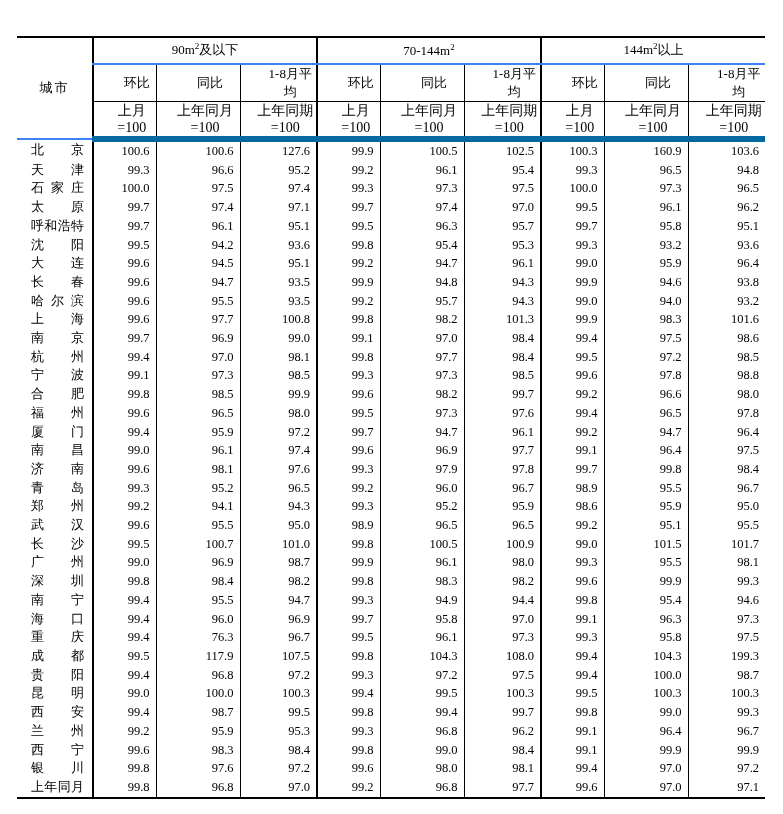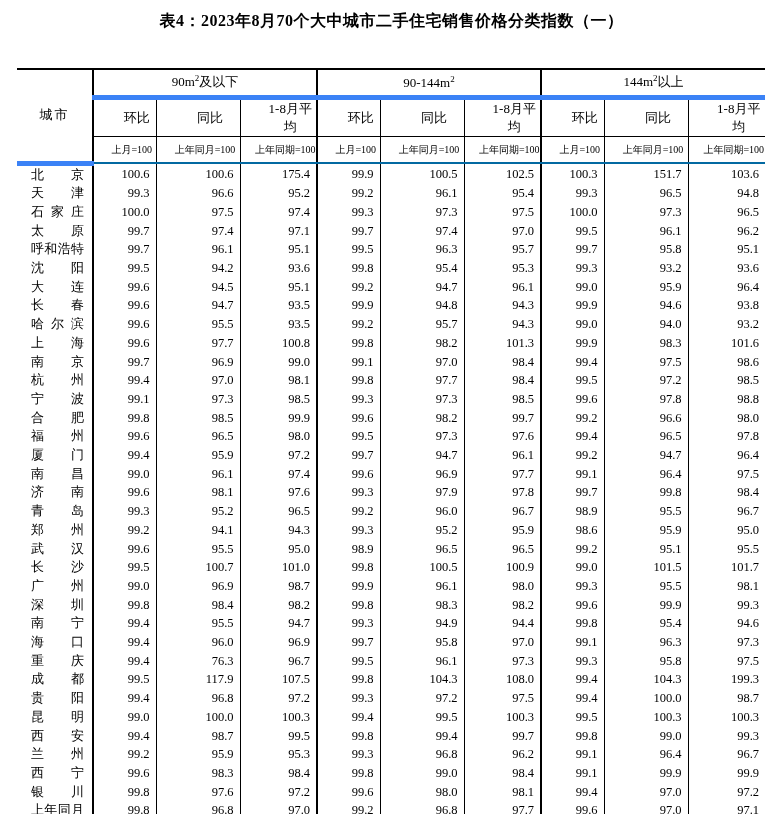--- a/index.html
+++ b/index.html
@@ -37,23 +37,23 @@
   
   th.bl1, td.bl1 { border-left: 1px solid #000; }
   th.bl2, td.bl2 { border-left: 2px solid #000; }
 
   thead th {
     font-weight: normal;
     text-align: center;
     padding: 0;
     vertical-align: middle;
   }
-  tr.group-row th { height: 25px; font-size: 13px; border-bottom: 5px solid #3b82f6; }
+  tr.group-row th { height: 25px; font-size: 13px; border-bottom: 2px solid #3b82f6; }
   tr.metric-row th { height: 23px; font-size: 13px; border-bottom: 1px solid #000; padding-left: 24px; }
-  tr.base-row th { height: 25px; font-size: 10px; border-bottom: 2px solid #0369a1; padding-left: 14px; }
+  tr.base-row th { height: 25px; font-size: 14px; border-bottom: 6px solid #0369a1; padding-left: 14px; }
   th.city-h {
     font-size: 13.5px;
     letter-spacing: 2px;
     border-bottom: 2px solid #000;
   }
   sup.sq { font-size: 9px; }
 
   tbody td {
     height: 18.7px;
     line-height: 18.7px;
@@ -72,40 +72,39 @@
     font-size: 13px;
     text-align: justify;
     text-align-last: justify;
     line-height: 18.7px;
   }
 </style>
 </head>
 <body>
 
 <div class="page">
-  <h1 class="title">表4：2023年8月70个大中城市二手住宅销售价格分类指数（一）</h1>
 
   <table class="idx">
     <colgroup>
       <col style="width:76px">
       <col style="width:63px">
         <col style="width:84px">
         <col style="width:77px">
       <col style="width:63px">
         <col style="width:84px">
         <col style="width:77px">
       <col style="width:63px">
         <col style="width:84px">
         <col style="width:77px">
     </colgroup>
     <thead>
       <tr class="group-row">
         <th rowspan="3" class="city-h">城市</th>
         <th colspan="3" class="bl2"><span>90m</span><sup class="sq">2</sup><span>及以下</span></th>
-        <th colspan="3" class="bl2"><span>90-144m</span><sup class="sq">2</sup><span></span></th>
+        <th colspan="3" class="bl2"><span>70-144m</span><sup class="sq">2</sup><span></span></th>
         <th colspan="3" class="bl2"><span>144m</span><sup class="sq">2</sup><span>以上</span></th>
       </tr>
       <tr class="metric-row">
         <th class="bl2">环比</th>
         <th class="bl1">同比</th>
         <th class="bl1">1-8月平均</th>
         <th class="bl2">环比</th>
         <th class="bl1">同比</th>
         <th class="bl1">1-8月平均</th>
         <th class="bl2">环比</th>
@@ -122,26 +121,26 @@
         <th class="bl2">上月=100</th>
         <th class="bl1">上年同月=100</th>
         <th class="bl1">上年同期=100</th>
       </tr>
     </thead>
     <tbody>
         <tr>
           <td class="city"><span class="city-text">北京</span></td>
           <td class="num bl2">100.6</td>
           <td class="num bl1">100.6</td>
-          <td class="num bl1">175.4</td>
+          <td class="num bl1">127.6</td>
           <td class="num bl2">99.9</td>
           <td class="num bl1">100.5</td>
           <td class="num bl1">102.5</td>
           <td class="num bl2">100.3</td>
-          <td class="num bl1">151.7</td>
+          <td class="num bl1">160.9</td>
           <td class="num bl1">103.6</td>
         </tr>
         <tr>
           <td class="city"><span class="city-text">天津</span></td>
           <td class="num bl2">99.3</td>
           <td class="num bl1">96.6</td>
           <td class="num bl1">95.2</td>
           <td class="num bl2">99.2</td>
           <td class="num bl1">96.1</td>
           <td class="num bl1">95.4</td>

